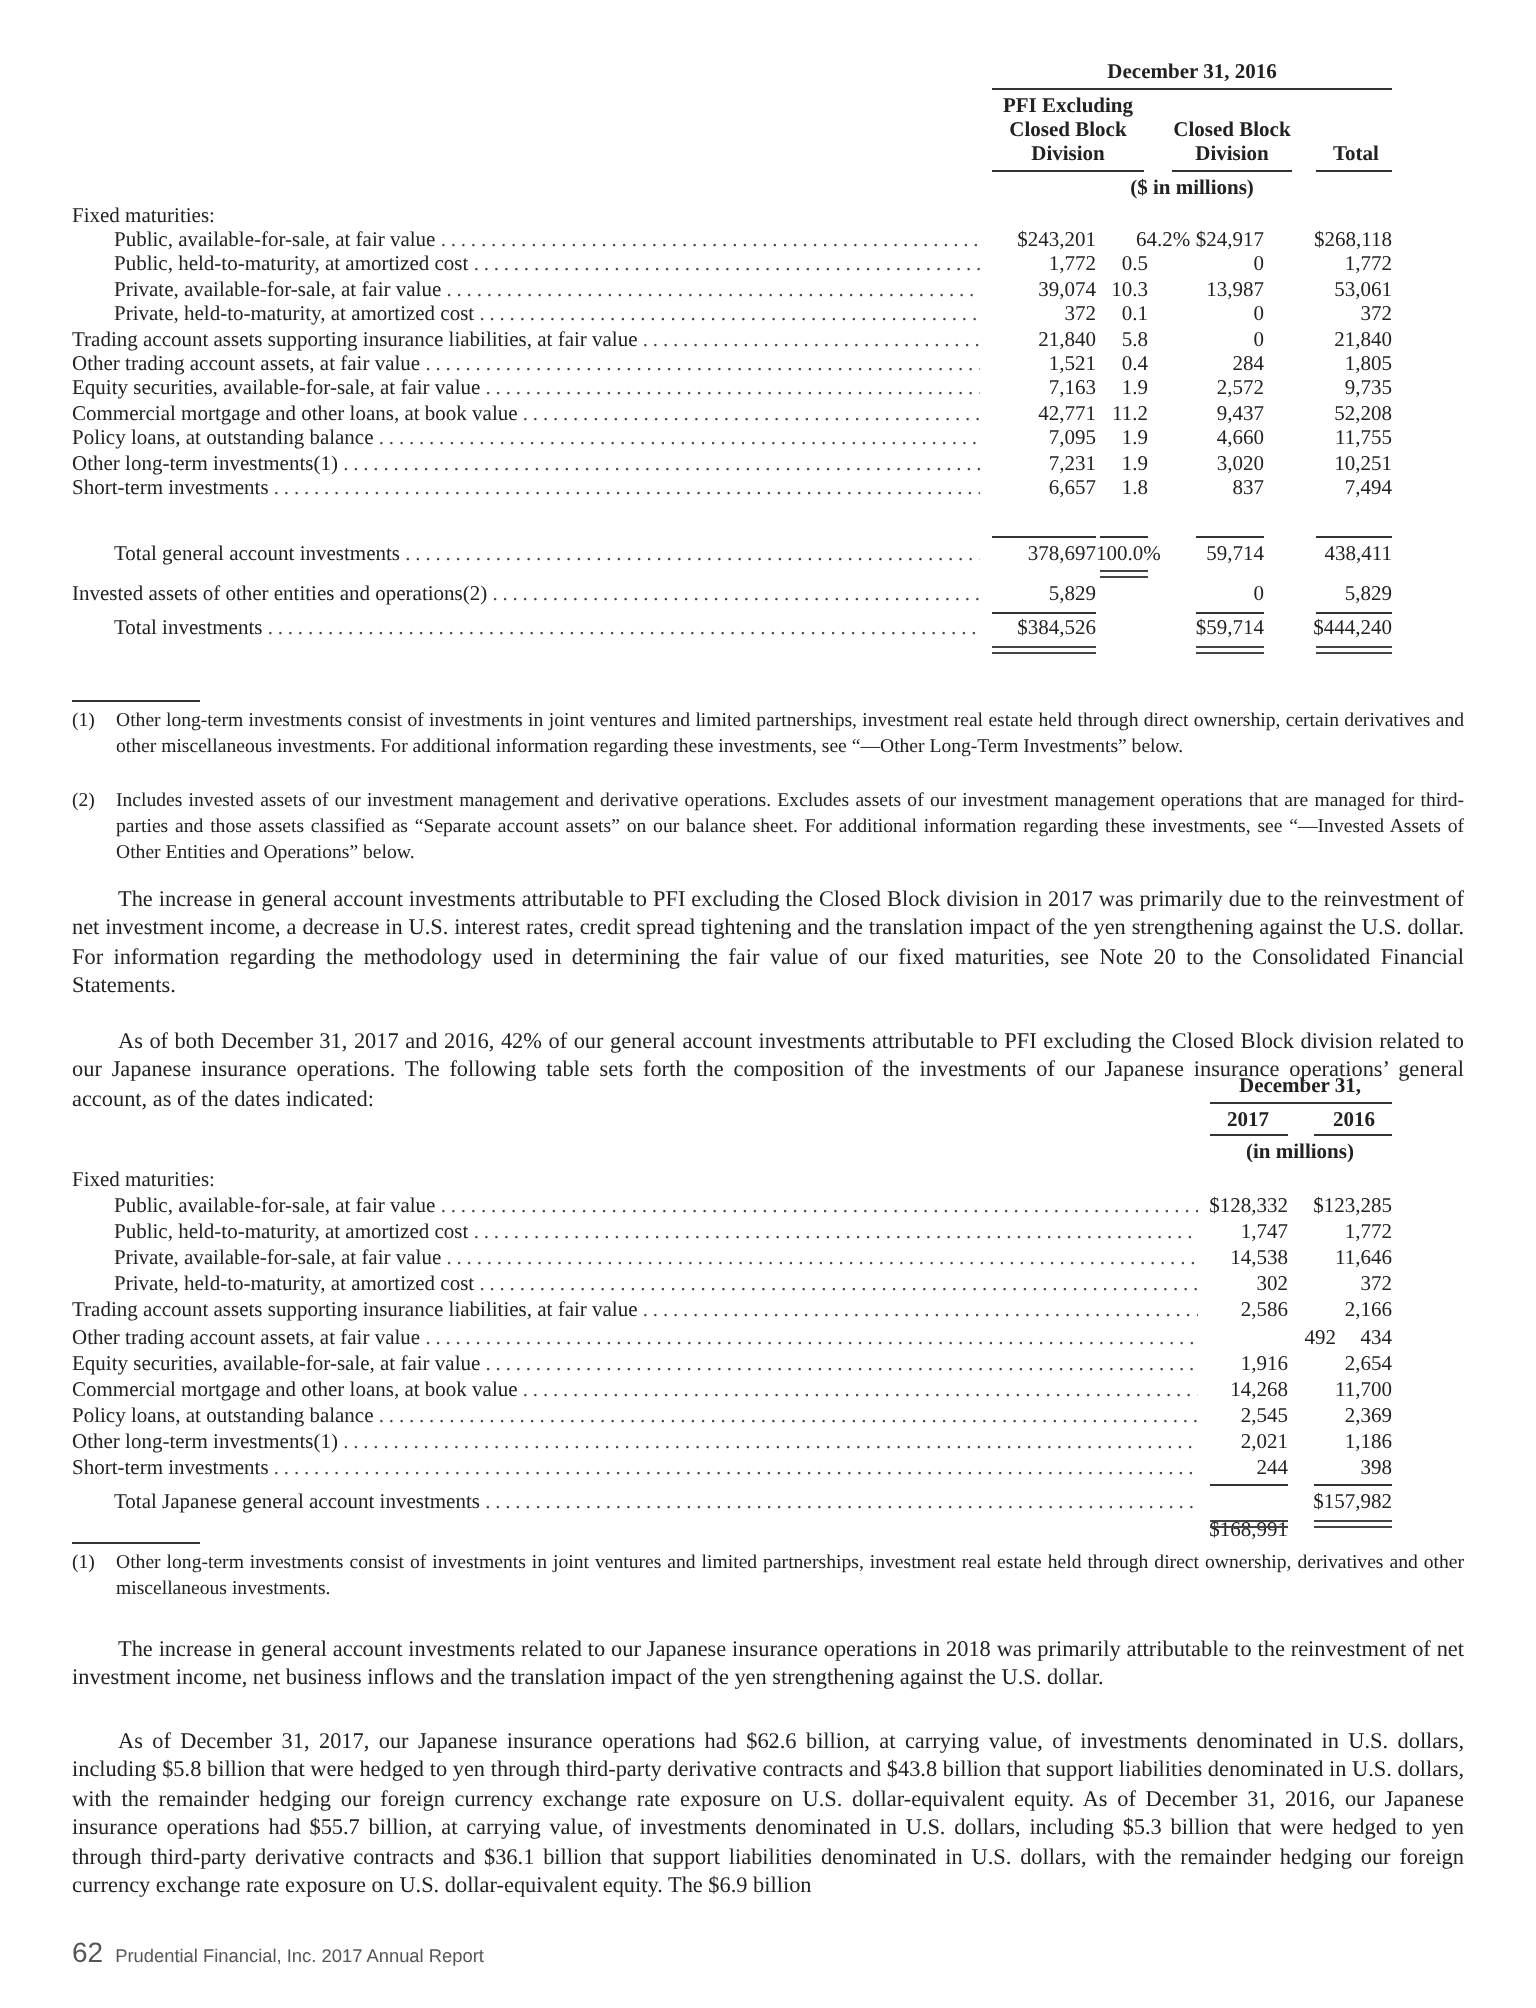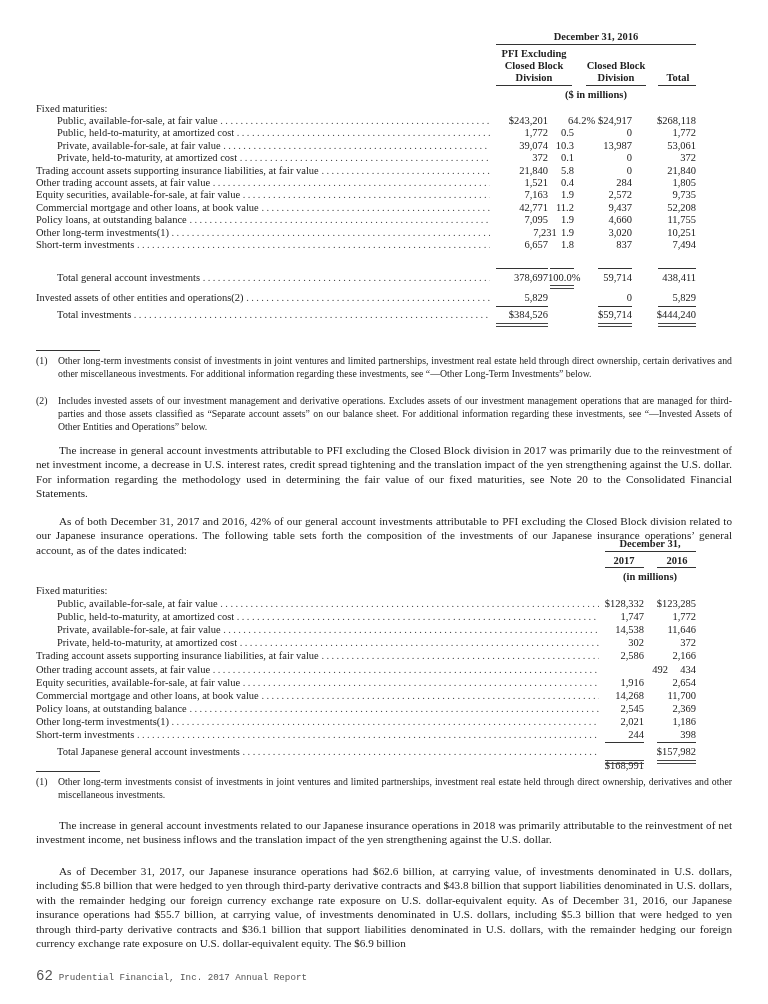--- a/index.html
+++ b/index.html
@@ -11,21 +11,21 @@
   .drule { position:absolute; height:2px; border-top:1px solid #444; border-bottom:1px solid #444; }
   .row { position:absolute; left:0; width:768px; height:12px; line-height:12px; white-space:nowrap; }
   .lbl { position:absolute; overflow:hidden; white-space:nowrap; }
   .lbl .dots { letter-spacing:2.4px; color:#444; }
   .num { position:absolute; text-align:right; }
   .fn { position:absolute; font-size:9.8px; line-height:13px; text-align:justify; }
   .fn .mark { position:absolute; left:0; top:0; }
   .fn .body { position:absolute; left:22px; right:0; top:0; text-align:justify; }
   .para { position:absolute; left:36px; width:696px; font-size:11.2px; line-height:14.4px;
           text-align:justify; text-indent:23px; }
-  .footer { position:absolute; left:36px; top:968px; font-family:Liberation Mono, monospace; color:#555; }
+  .footer { position:absolute; left:36px; top:968px; font-family:Liberation Sans, sans-serif; color:#555; }
   .footer .pg { font-size:14px; }
   .footer .ttl { font-size:9.2px; margin-left:6px; }
 </style>
 </head>
 <body>
 
 <div>
   <div class="abs hdr" style="left:496px;top:31px;width:200px;">December 31, 2016</div>
   <div class="rule" style="left:496px;top:44px;width:200px;"></div>
 
@@ -109,21 +109,21 @@
       </div>
       <div class="row" style="top: 214.2px;">
         <span class="lbl" style="left:36px;width:454px;"><span>Policy loans, at outstanding balance</span> <span class="dots">..........................................................................................</span></span>
         <span class="num" style="left:496px;width:52px;">7,095</span>
         <span class="num" style="left:548px;width:26px;">1.9</span>
         <span class="num" style="left:596px;width:36px;">4,660</span>
         <span class="num" style="left:656px;width:40px;">11,755</span>
       </div>
       <div class="row" style="top: 226.6px;">
         <span class="lbl" style="left:36px;width:454px;"><span>Other long-term investments(1)</span> <span class="dots">..........................................................................................</span></span>
-        <span class="num" style="left:519px;width:52px;text-align:center;">7,231</span>
+        <span class="num" style="left:496px;width:52px;">7,231</span>
         <span class="num" style="left:548px;width:26px;">1.9</span>
         <span class="num" style="left:596px;width:36px;">3,020</span>
         <span class="num" style="left:656px;width:40px;">10,251</span>
       </div>
       <div class="row" style="top: 239px;">
         <span class="lbl" style="left:36px;width:454px;"><span>Short-term investments</span> <span class="dots">..........................................................................................</span></span>
         <span class="num" style="left:496px;width:52px;">6,657</span>
         <span class="num" style="left:548px;width:26px;">1.8</span>
         <span class="num" style="left:596px;width:36px;">837</span>
         <span class="num" style="left:656px;width:40px;">7,494</span>

